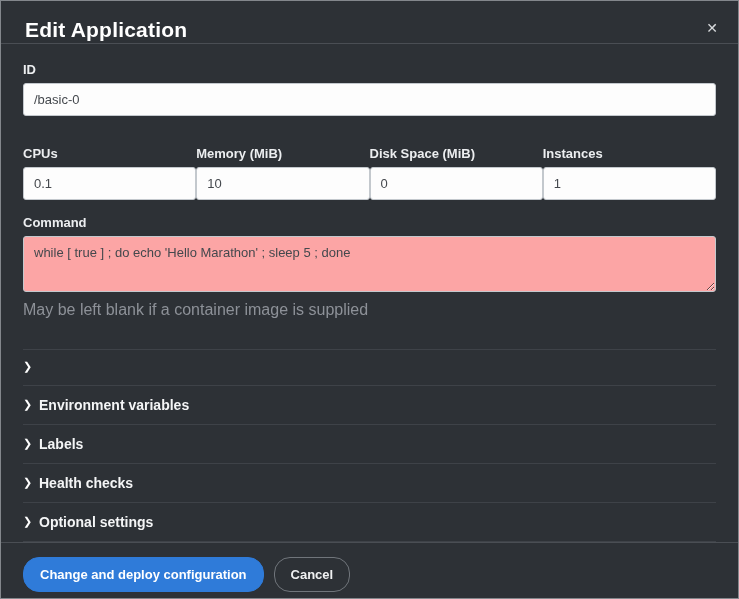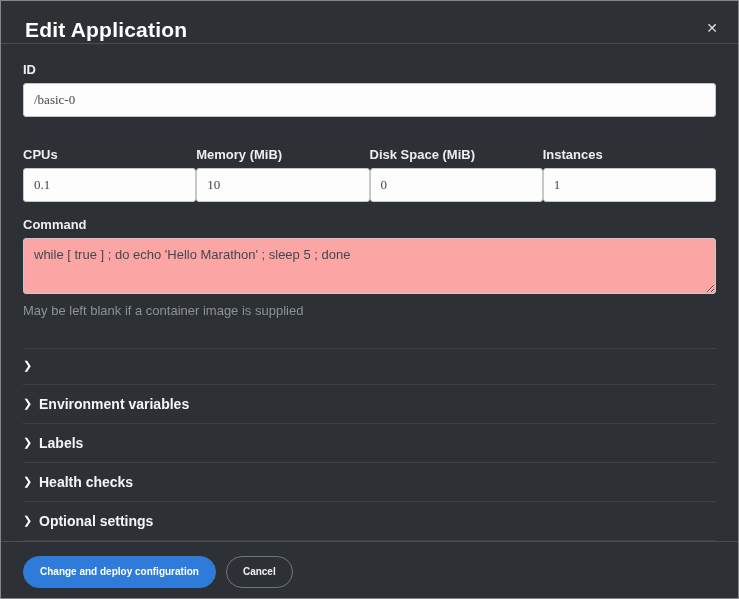--- a/index.html
+++ b/index.html
@@ -47,21 +47,21 @@
     font-size:13px;font-weight:bold;color:#eceef0;
     margin-bottom:6px;
   }
   .text-input{
     width:100%;
     background:#fdfdfd;
     border:1px solid #c3c8cd;
     border-radius:3px;
     padding:8px 10px;
     font-size:13px;color:#44484d;
-    font-family:Liberation Serif, serif;
+    font-family:Liberation Sans, sans-serif;
     outline:none;
   }
   .field-group{margin-bottom:30px;}
   .field-row{
     display:grid;
     grid-template-columns:1fr 1fr 1fr 1fr;
     margin-bottom:15px;
   }
   .command-textarea{
     width:100%;
@@ -69,21 +69,21 @@
     background:#fca5a5;
     border:1px solid #c3c8cd;
     border-radius:3px;
     padding:8px 10px;
     font-size:13px;color:#44484d;
     font-family:"Liberation Sans", sans-serif;
     resize:vertical;
     outline:none;
   }
   .help-text{
-    font-size:13px;color:#8d9198;
+    font-size:16px;color:#8d9198;
     margin-top:5px;
   }
   
   .sections{margin-top:20px;}
   .section-row{
     display:flex;align-items:center;
     padding:11px 0;
     border-top:1px solid var(--section-border);
     cursor:pointer;
   }
@@ -99,21 +99,21 @@
   }
   
   .modal-footer{
     flex:0 0 auto;
     border-top:1px solid var(--header-border);
     padding:14px 22px;
     display:flex;align-items:center;gap:10px;
   }
   .btn{
     font-family:"Liberation Sans", sans-serif;
-    font-size:10px;font-weight:bold;
+    font-size:13px;font-weight:bold;
     border-radius:16px;
     padding:10px 16px;
     cursor:pointer;
     line-height:1;
     text-align:right;
   }
   .btn-primary{
     background:var(--accent-blue);
     border:1px solid var(--accent-blue);
     color:#ffffff;

